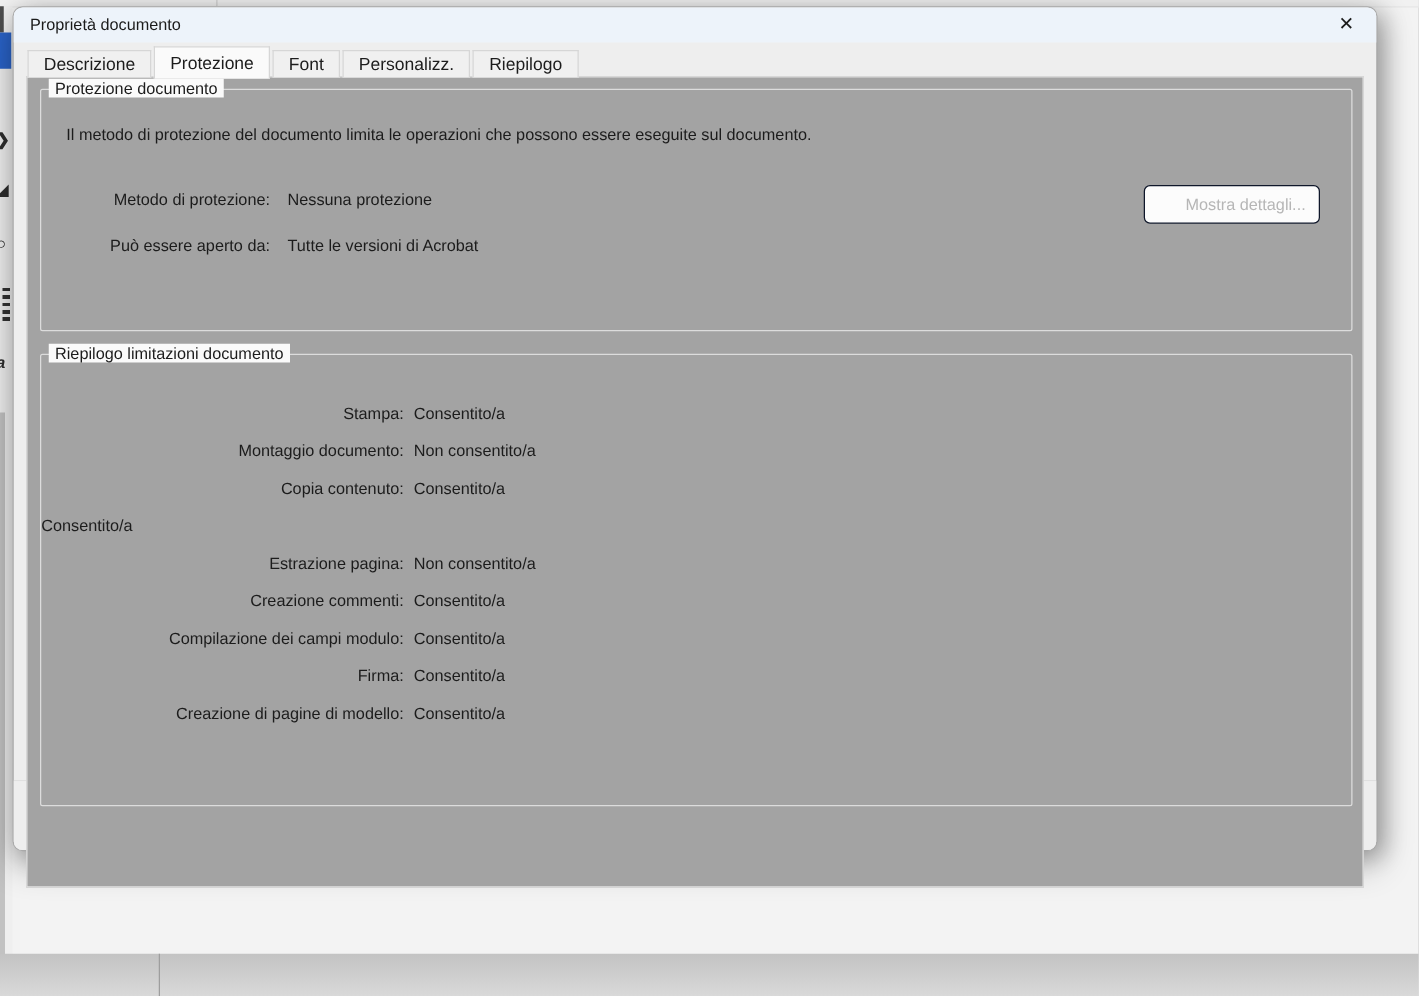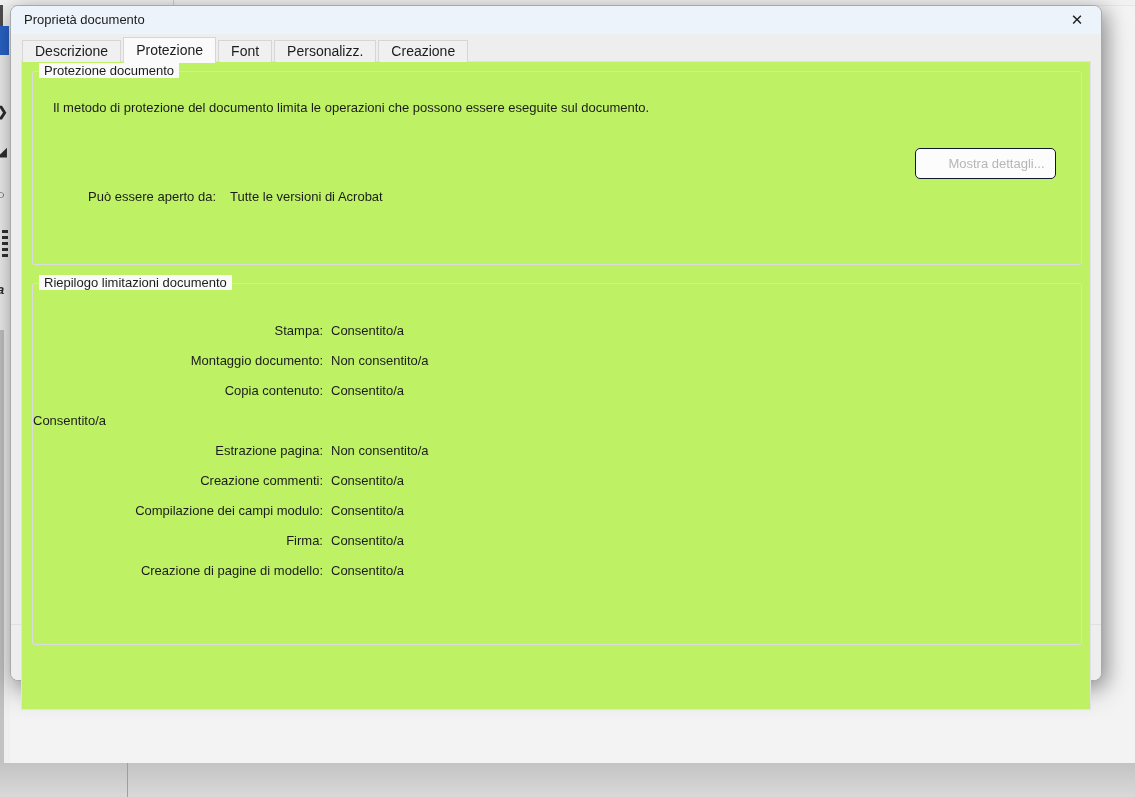--- a/index.html
+++ b/index.html
@@ -31,21 +31,21 @@
   .close-btn{position:absolute;right:8px;top:2px;width:32px;height:24px;border:none;background:transparent;
     font-size:15px;color:#1b1b1b;cursor:pointer;padding:0;line-height:24px;text-align:center;font-family:"Liberation Sans",sans-serif;}
 
   
   .tabstrip{position:absolute;left:11px;top:31px;height:25px;display:flex;align-items:flex-end;z-index:3;}
   .tab{box-sizing:border-box;height:22px;line-height:20px;padding:0 12px;margin-right:2px;font-size:14px;color:#1c1c1c;
     background:#f0f0f0;border:1px solid #d6d6d6;border-bottom:none;cursor:pointer;white-space:nowrap;margin-top:43px;}
   .tab.active{height:26px;line-height:24px;background:#fafafa;position:relative;margin-bottom:-1px;z-index:4;}
 
   
-  .sheet{position:absolute;left:10px;top:55px;width:1070px;height:649px;background:#bef264;
+  .sheet{position:absolute;left:10px;top:55px;width:1070px;height:649px;background:#a3a3a3;
     border:1px solid #e2e2e2;box-sizing:border-box;z-index:2;}
 
   .groupbox{position:absolute;left:10px;width:1050px;border:1px solid #dcdcdc;border-radius:2px;box-sizing:border-box;}
   .gb1{top:9px;height:194px;}
   .gb2{top:221px;height:362px;}
   .gb-legend{position:absolute;top:-9px;left:6px;background:#fafafa;padding:0 5px;font-size:13px;color:#1c1c1c;white-space:nowrap;}
 
   .gb-desc{position:absolute;left:20px;top:26px;width:600px;font-size:13px;line-height:19px;color:#1c1c1c;}
 
   .prow{position:absolute;left:0;display:flex;align-items:center;height:18px;font-size:13px;color:#1c1c1c;}
@@ -99,29 +99,33 @@
       <button class="close-btn">
         <span>✕</span>
       </button>
     </div>
 
     <div class="tabstrip">
       <div class="tab">Descrizione</div>
       <div class="tab active">Protezione</div>
       <div class="tab">Font</div>
       <div class="tab">Personalizz.</div>
-      <div class="tab">Creazione</div>
+      <div class="tab">Riepilogo</div>
     </div>
 
     <div class="sheet">
 
       <div class="groupbox gb1">
         <span class="gb-legend">Protezione documento</span>
         <div class="gb-desc">Il metodo di protezione del documento limita le operazioni che possono essere eseguite sul documento.</div>
 
+        <div class="prow r1">
+          <span class="plabel">Metodo di protezione:</span>
+          <span class="pvalue">Nessuna protezione</span>
+        </div>
         <div class="prow r2">
           <span class="plabel">Può essere aperto da:</span>
           <span class="pvalue">Tutte le versioni di Acrobat</span>
         </div>
 
         <button class="details-btn" disabled="" aria-disabled="true">Mostra dettagli...</button>
       </div>
 
       <div class="groupbox gb2">
         <span class="gb-legend">Riepilogo limitazioni documento</span>

